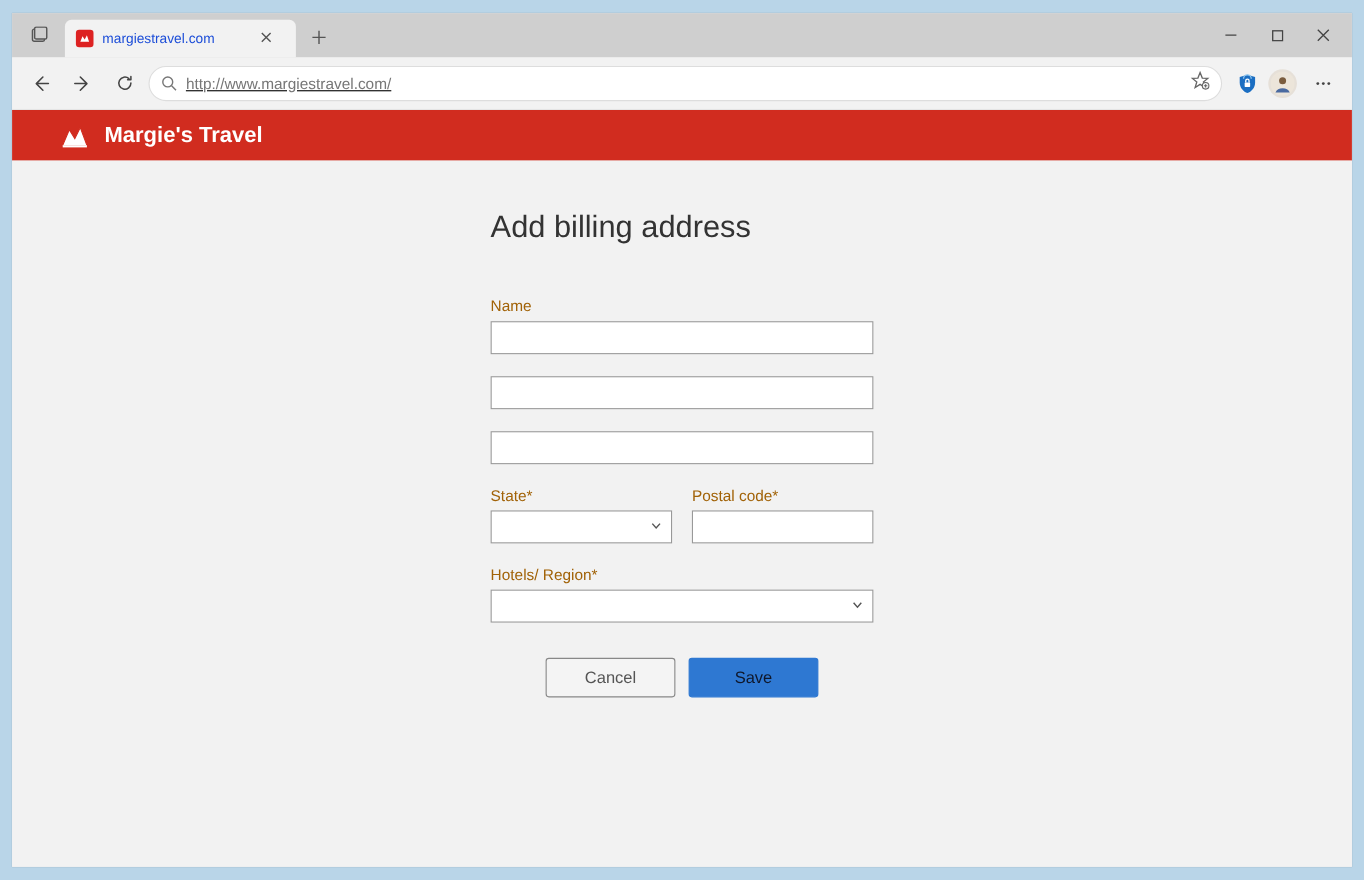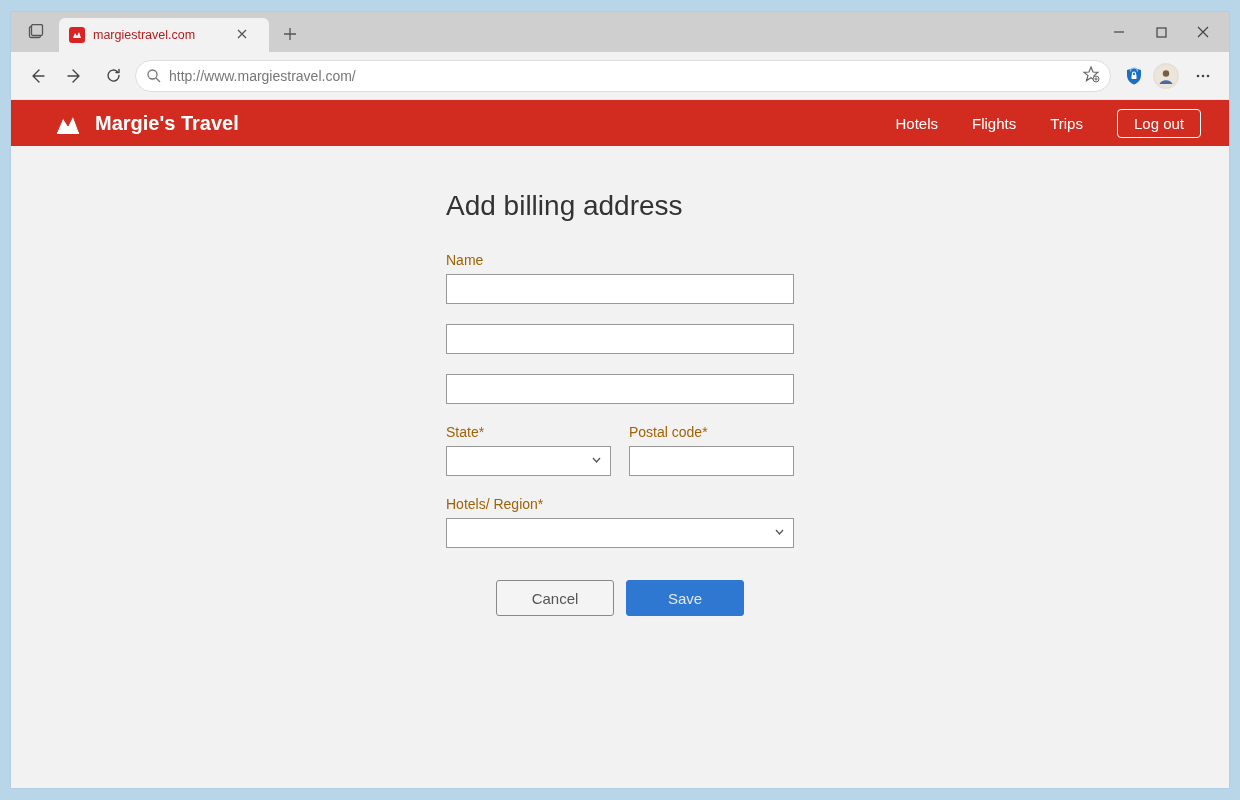--- a/index.html
+++ b/index.html
@@ -30,21 +30,21 @@
     border-radius: 4px;
   }
   .tab {
     height: 34px;
     background: #f2f2f2;
     border-radius: 6px 6px 0 0;
     display: flex; align-items: center;
     padding: 0 22px 0 10px;
     width: 210px;
     font-size: 12.5px;
-    color: #b91c1c;
+    color: #1d4ed8;
     gap: 8px;
     position: relative;
   }
   .favicon {
     width: 16px; height: 16px; border-radius: 3px;
     background: #d22;
     display:flex;align-items:center;justify-content:center;
   }
   .tab-close { margin-left:auto; color:#555; }
   .new-tab-btn { width: 30px; height: 30px; display:flex;align-items:center;justify-content:center; color:#555; margin-left:6px; margin-bottom:3px;}
@@ -53,20 +53,21 @@
 
   
   .addr-row {
     height: 48px;
     background: #f2f2f2;
     display: flex;
     align-items: center;
     padding: 0 10px;
     gap: 6px;
     border-bottom: 1px solid #e5e5e5;
+    text-decoration: underline;
   }
   .nav-btn { width:32px;height:32px;display:flex;align-items:center;justify-content:center;color:#555;border-radius:4px;}
   .addr-bar {
     flex: 1;
     height: 32px;
     background: #fff;
     border: 1px solid #ddd;
     border-radius: 16px;
     display: flex;
     align-items: center;
@@ -91,39 +92,39 @@
   .brand { display:flex; align-items:center; gap:14px;}
   .brand-logo { width:26px;height:26px; display:flex;align-items:center;justify-content:center;}
   .brand-name { font-size: 20px; font-weight:600;}
   .nav-links { margin-left:auto; display:flex; align-items:center; gap:34px; font-size:15px;}
   .nav-links span { cursor:pointer; }
   .logout-btn { border:1.5px solid #fff; border-radius:4px; padding:5px 16px; font-size:15px; cursor:pointer;}
 
   
   .content { flex:1; background:#f2f2f2; display:flex; justify-content:center; padding-top: 44px;}
   .form-col { width: 348px; }
-  .page-title { font-size: 28px; font-weight:400; color:#333; margin-bottom: 30px;}
+  .page-title { font-size: 28px; font-weight:400; color:#333; margin-bottom: 48px;}
   .field { margin-bottom: 20px; }
   .field label { display:block; font-size:14px; color:#a16207; margin-bottom:6px;}
   .text-input, .select-input {
     width: 100%;
     height: 30px;
     background:#fff;
     border:1px solid #999;
     font-size:14px;
     padding: 0 8px;
   }
   .select-input { position:relative; display:flex; align-items:center; }
   .select-input .chev { position:absolute; right:8px; color:#555; pointer-events:none; font-size:12px;}
   .row-2 { display:flex; gap:18px; }
   .row-2 .half { flex:1; }
   .button-row { display:flex; gap:12px; justify-content:center; margin-top:32px;}
   .btn { width:118px; height:36px; border-radius:3px; font-size:15px; display:flex;align-items:center;justify-content:center; cursor:pointer;}
   .btn-cancel { background:#f4f4f4; border:1px solid #888; color:#555;text-align:right;}
-  .btn-save { background:#2e78d2; border:1px solid #2e78d2; color:#e5e5e5;}
+  .btn-save { background:#2e78d2; border:1px solid #2e78d2; color:#0f172a;}
 </style>
 </head>
 <body>
 
 <div class="browser-window">
 
   <div class="tab-row">
     <div class="tab-square">
       <svg width="16" height="16" viewBox="0 0 16 16">
         <rect x="1.5" y="2.5" width="11" height="11" rx="1.5" fill="none" stroke="#555" stroke-width="1.3"></rect>
@@ -228,26 +229,20 @@
   <div class="site-header">
     <div class="brand">
       <div class="brand-logo">
         <svg width="26" height="26" viewBox="0 0 26 26">
             <path d="M2 22 L8 8 L13 16 L18 6 L24 22 Z" fill="#fff"></path>
             <path d="M2 22 L8 8 L13 16 L18 6 L24 22" fill="none" stroke="#d12c1f" stroke-width="1"></path>
             <rect x="2" y="22" width="22" height="2" fill="#fff"></rect>
           </svg>
       </div>
       <span class="brand-name">Margie's Travel</span>
-    </div>
-    <div class="nav-links">
-      <span>Hotels</span>
-      <span>Flights</span>
-      <span>Trips</span>
-      <span class="logout-btn">Log out</span>
     </div>
   </div>
 
   <div class="content">
     <div class="form-col">
       <div class="page-title">Add billing address</div>
 
       <div class="field">
         <label>Name</label>
         <input class="text-input" type="text" value="" style="">

